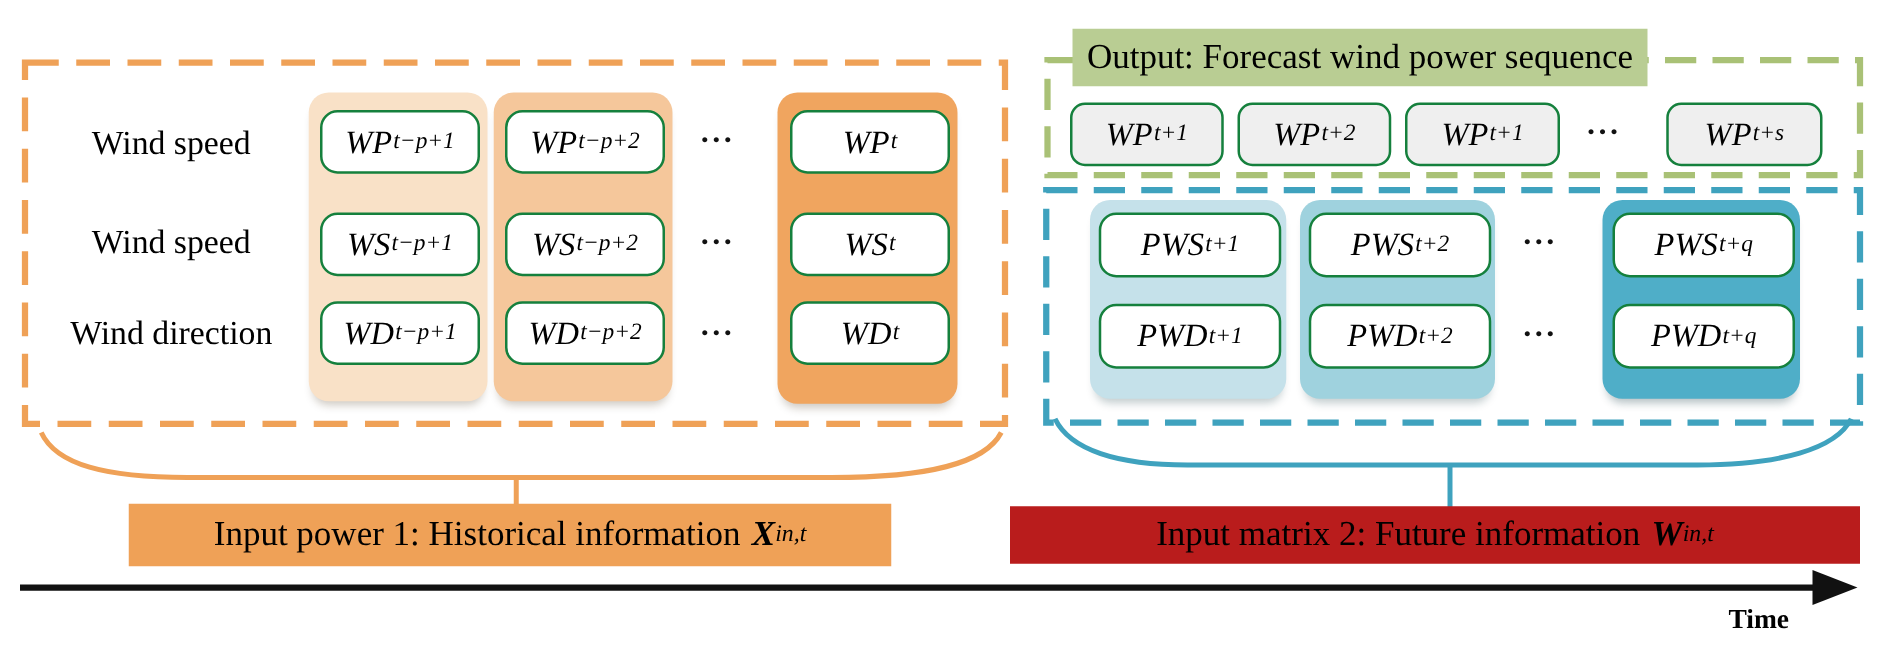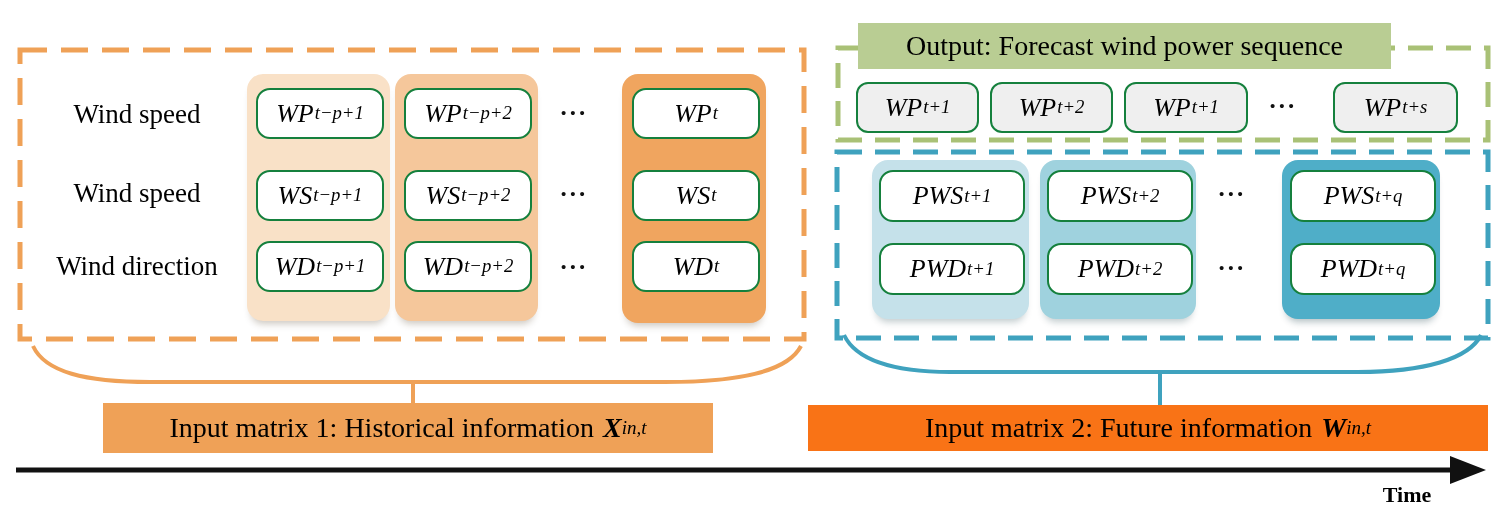--- a/index.html
+++ b/index.html
@@ -56,21 +56,21 @@
     color: #111; line-height: 1;
   }
 
   
   .caption {
     position: absolute;
     display: flex; align-items: center; justify-content: center;
     font-size: 28px; white-space: nowrap;
   }
   .caption.orange { background: #EFA157; }
-  .caption.teal   { background: #f97316; }
+  .caption.teal   { background: #b91c1c; }
   .caption.green  { background: #B9CD93; }
   .caption .var { margin-left: 9px; font-weight: bold; font-style: italic; }
   .caption sub { font-size: 0.68em; font-style: italic; line-height: 1; }
 
   .time-label {
     position: absolute;
     font-size: 22px; font-weight: bold;
     width: 110px; text-align: center;
   }
 </style>
@@ -141,26 +141,26 @@
         <span>WS</span>
         <sub>t</sub>
       </div>
     <div class="cell" style="left:10px; top:167px; width:124px; height:47px;">
         <span>WD</span>
         <sub>t</sub>
       </div>
   </div>
 
   <div class="caption orange" style="left:103px; top:403px; width:610px; height:50px;">
-    <span>Input matrix 1: Historical information</span>
+    <span>Input power 1: Historical information</span>
       <span class="var">X</span>
       <sub>in,t</sub>
   </div>
 
-  <div class="caption green" style="left:858px; top:23px; width:533px; height:46px;">Output: Forecast wind power sequence</div>
+  <div class="caption green" style="left:858px; top:23px; width:460px; height:46px;">Output: Forecast wind power sequence</div>
 
   <div class="cell gray" style="left:856px;  top:82px; width:119px; height:47px;">
       <span>WP</span>
       <sub>t+1</sub>
     </div>
   <div class="cell gray" style="left:990px;  top:82px; width:119px; height:47px;">
       <span>WP</span>
       <sub>t+2</sub>
     </div>
   <div class="cell gray" style="left:1124px; top:82px; width:120px; height:47px;">

